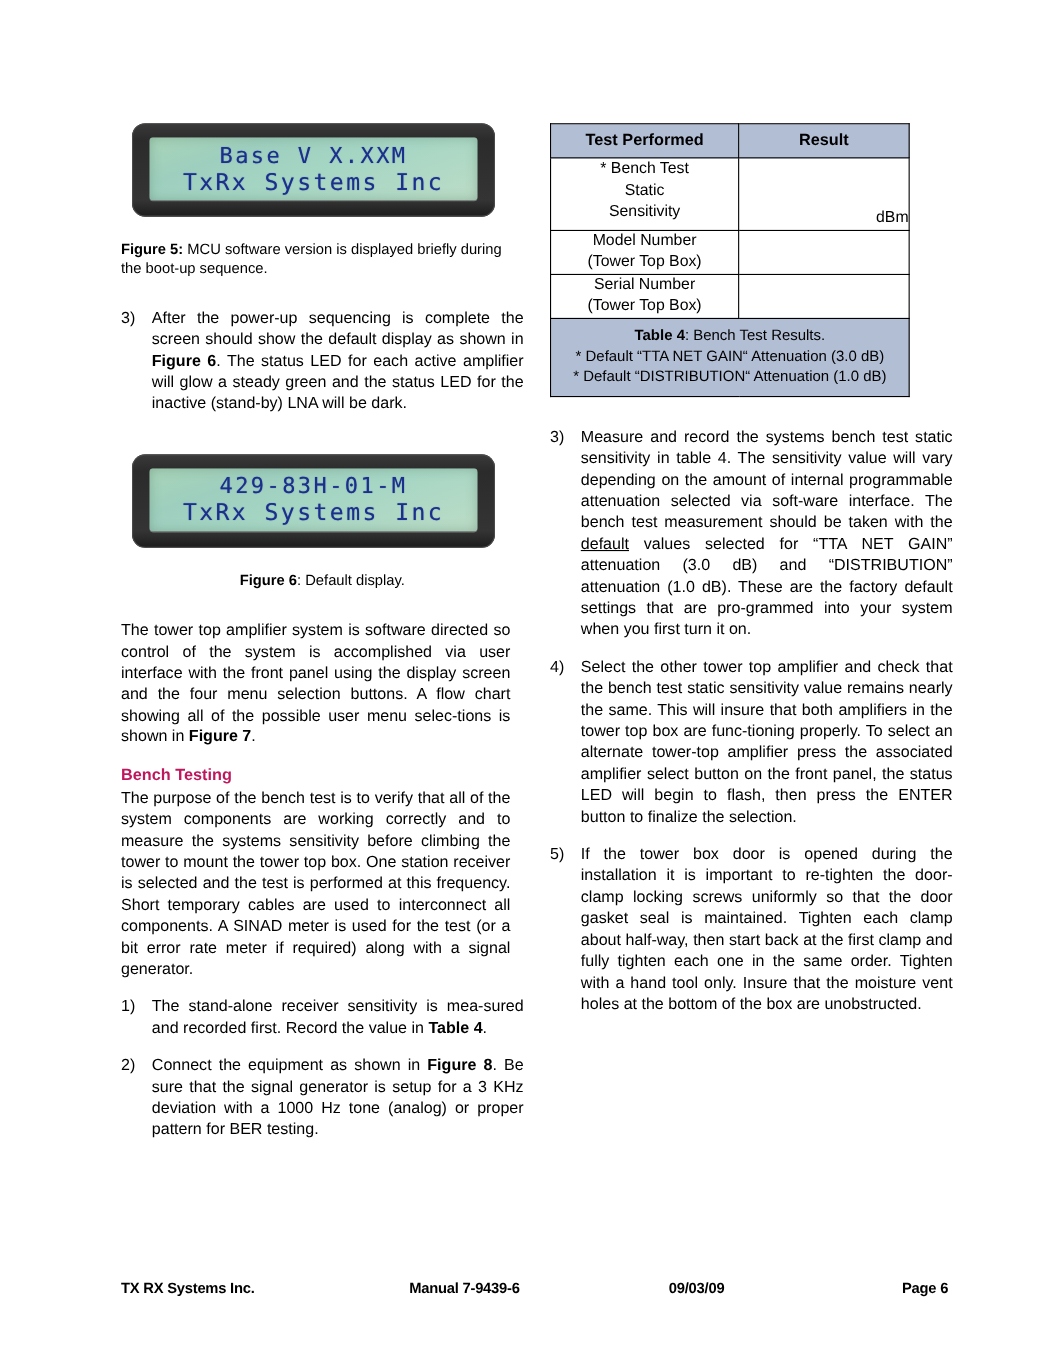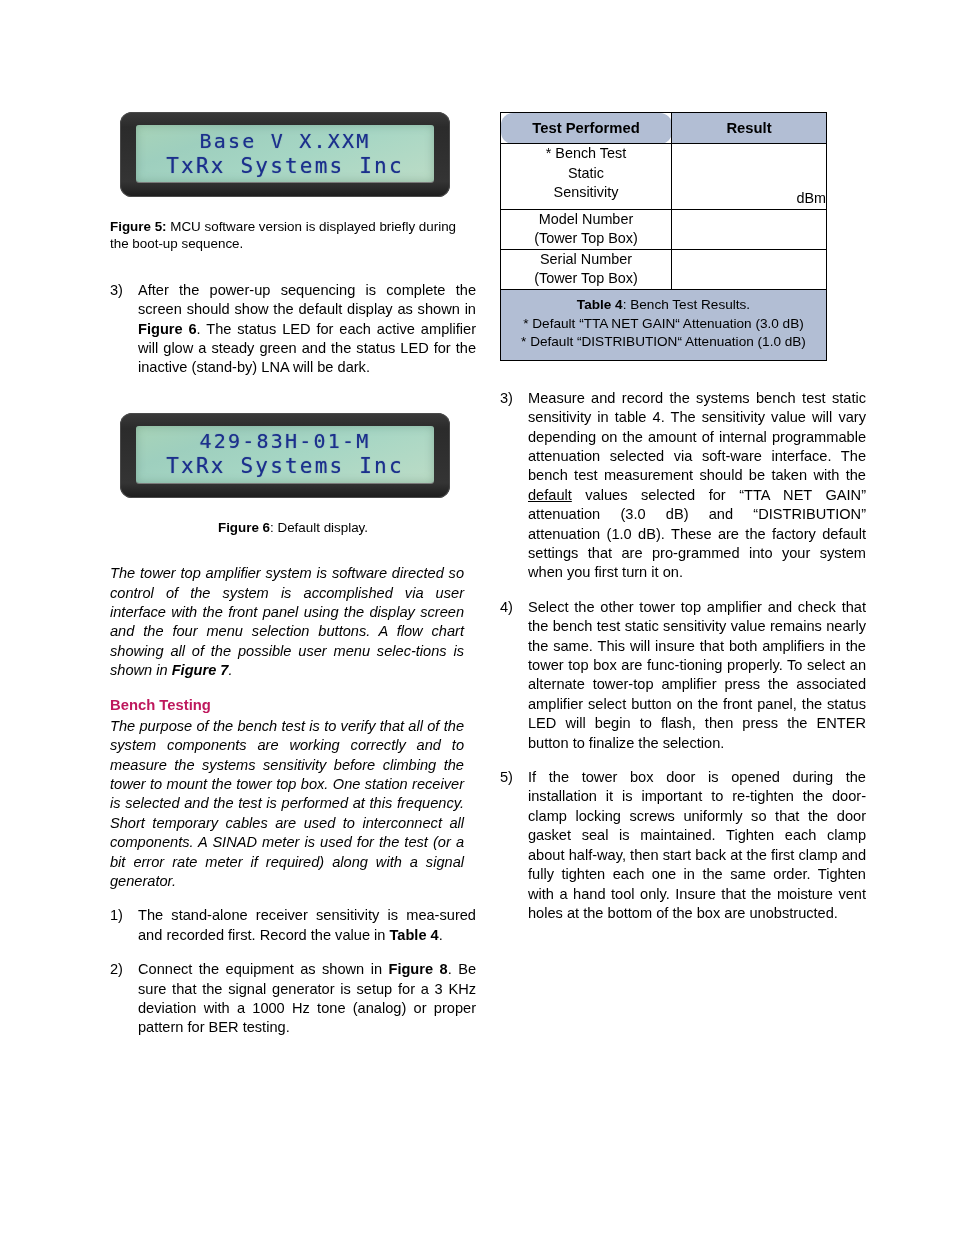--- a/index.html
+++ b/index.html
@@ -30,21 +30,20 @@
   .col-left  { left: 110px; }
   .col-right { left: 500px; }
 
   
   .para {
     font-size: 14.6px;
     line-height: 19.4px;
     text-align: justify;
     margin: 0 12px 15px 0;
     hyphens: manual;
-    font-style: italic;
   }
   .para b { font-weight: bold; }
 
   
   .numitem {
     position: relative;
     padding-left: 28px;
     font-size: 14.6px;
     line-height: 19.4px;
     text-align: justify;
@@ -131,21 +130,21 @@
     padding: 0;
     vertical-align: top;
   }
   .tbl th {
     background: #b2bed4;
     font-weight: bold;
     font-size: 14.8px;
     text-align: center;
     padding: 7px 0 7px 0;
   }
-  .tbl .c-test { width: 170px; border-radius: 12px; }
+  .tbl .c-test { width: 170px; }
   .tbl .c-res  { width: 154px; }
 
   .cell-test {
     text-align: center;
     padding: 6px 8px 7px 8px;
     line-height: 19.6px;
   }
   .cell-res {
     text-align: right;
     padding: 6px 20px 7px 8px;
@@ -281,14 +280,20 @@
     <div class="numitem">
       <span class="num">4)</span><span>Select the other tower top amplifier and check that the bench test static sensitivity value remains nearly the same. This will insure that both amplifiers in the tower top box are func-tioning properly. To select an alternate tower-top amplifier press the associated amplifier select button on the front panel, the status LED will begin to flash, then press the ENTER button to finalize the selection.</span>
     </div>
 
     <div class="numitem">
       <span class="num">5)</span><span>If the tower box door is opened during the installation it is important to re-tighten the door-clamp locking screws uniformly so that the door gasket seal is maintained. Tighten each clamp about half-way, then start back at the first clamp and fully tighten each one in the same order. Tighten with a hand tool only. Insure that the moisture vent holes at the bottom of the box are unobstructed.</span>
     </div>
 
   </div>
 
+  <div class="footer">
+    <div class="f1">TX RX Systems Inc.</div>
+    <div class="f2">Manual 7-9439-6</div>
+    <div class="f3">09/03/09</div>
+    <div class="f4">Page 6</div>
+  </div>
 
 </div>
 
 </body></html>

